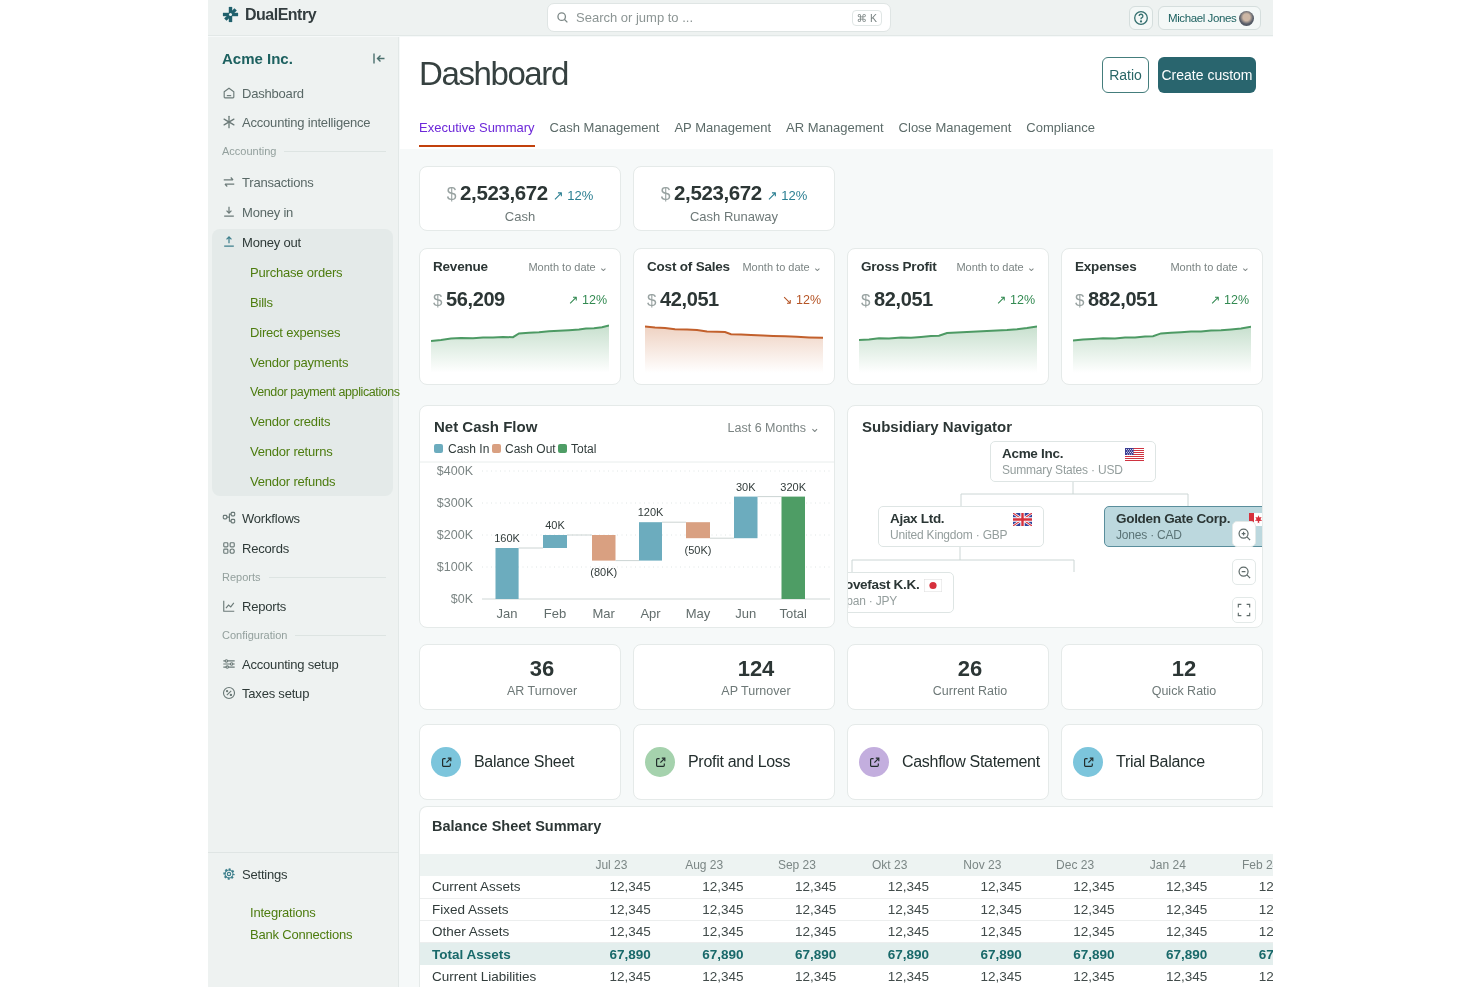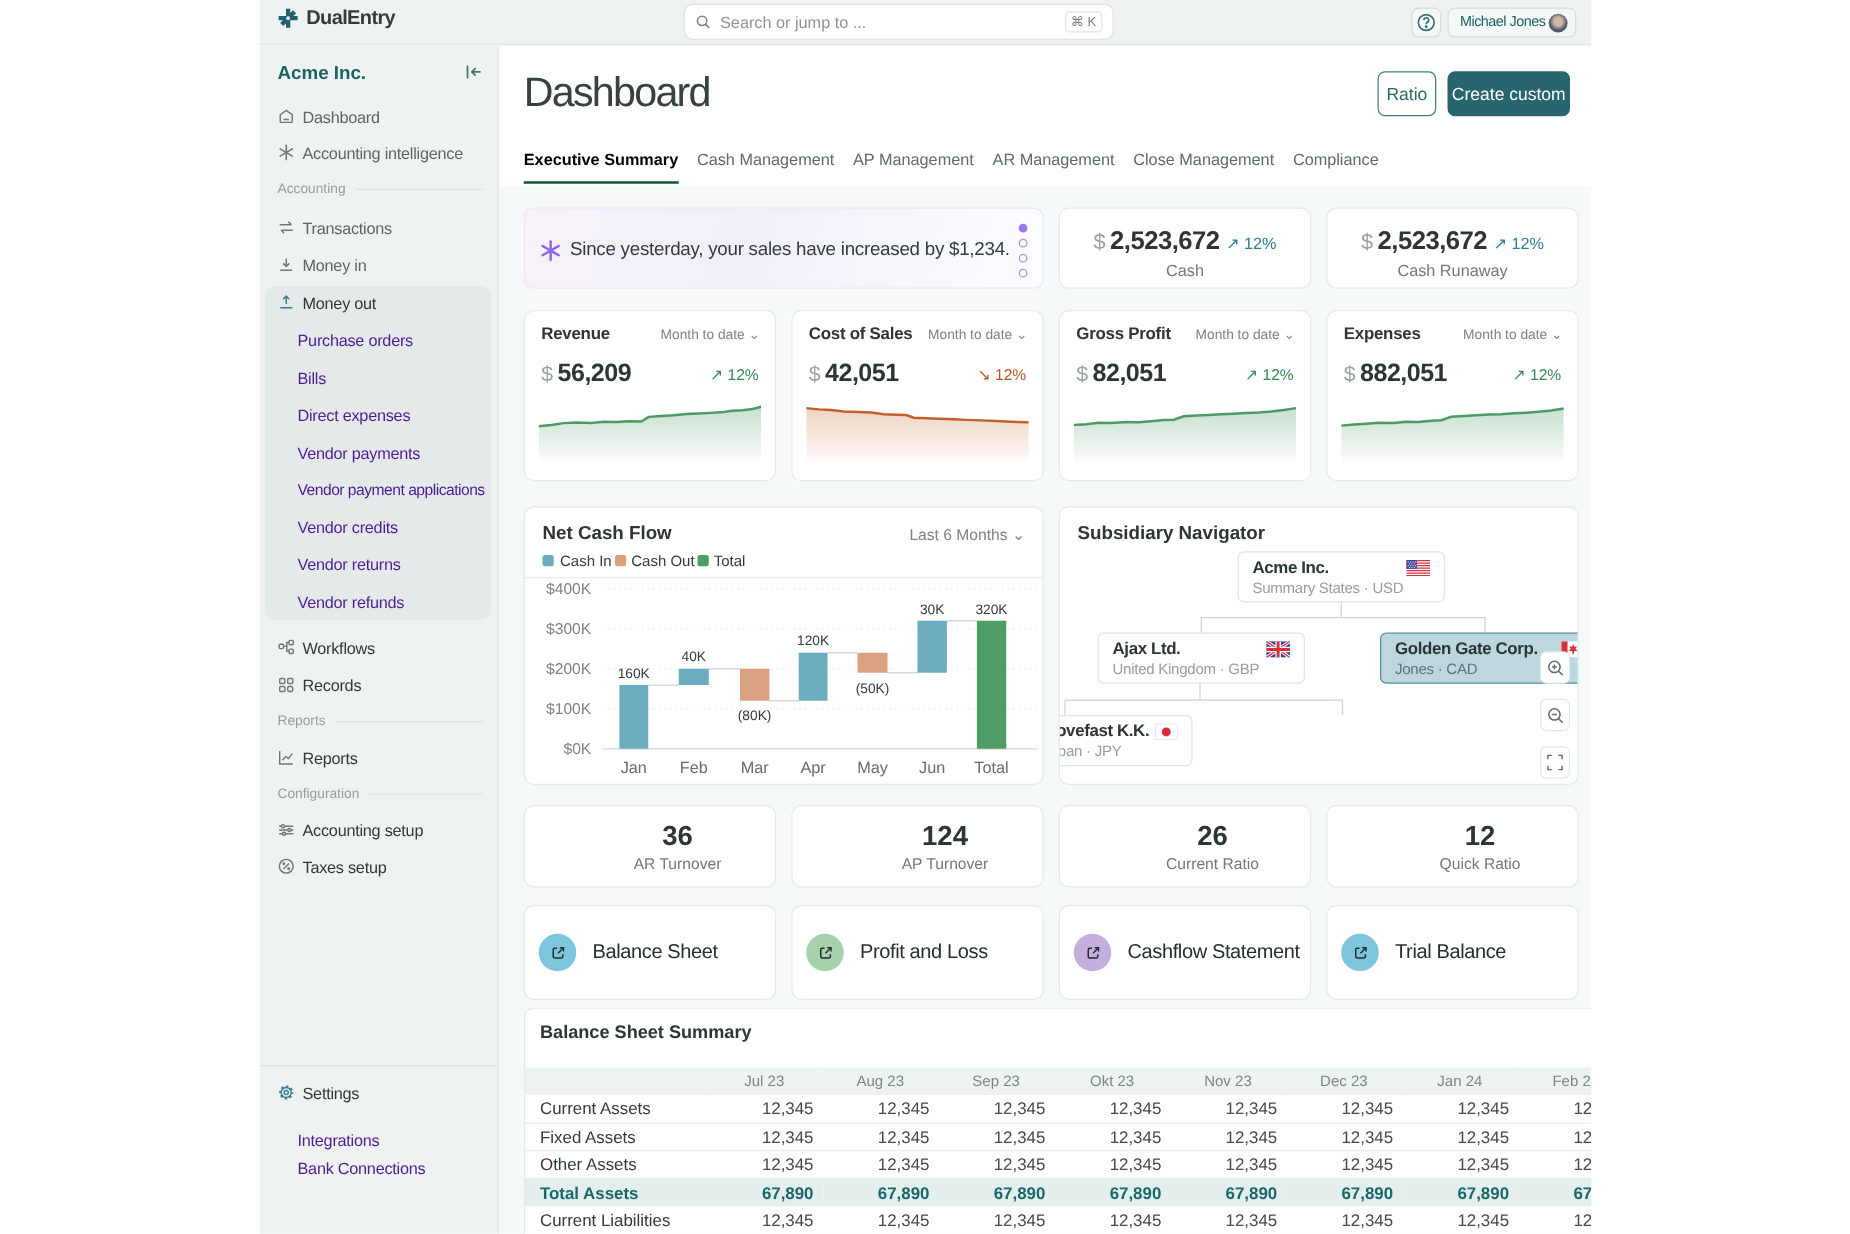--- a/index.html
+++ b/index.html
@@ -13,34 +13,34 @@
 .kbd { border:1px solid #e0e6e5; border-radius:4px; color:#7a8483; font-size:10.5px; padding:1px 4px; background:#fff; }
 .helpbtn { position:absolute; left:921px; top:6px; width:24px; height:24px; border:1px solid #d5dedd; border-radius:6px; display:flex; align-items:center; justify-content:center; background:#f4f8f7;}
 .userbtn { position:absolute; left:950px; top:6px; width:103px; height:24px; border:1px solid #d5dedd; border-radius:6px; display:flex; align-items:center; justify-content:space-between; padding:0 6px 0 9px; background:#f4f8f7; }
 .userbtn .nm { color:#1d6160; font-size:11.5px; letter-spacing:-0.4px; font-weight:500; white-space:nowrap; }
 .avatar { flex-shrink:0; width:15px; height:15px; border-radius:50%; background:radial-gradient(circle at 50% 42%, #cdb7a5 0 30%, #5a5f6a 58%, #3b4550 100%); }
 .sidebar { position:absolute; left:0; top:37px; width:191px; height:950px; background:#eef2f1; border-right:1px solid #e2e8e7; }
 .acme { position:absolute; left:14px; top:13px; font-size:15px; font-weight:700; color:#1d6160; }
 .collapse { position:absolute; right:12px; top:14px; }
 .navitem { position:absolute; left:0; width:191px; height:30px; display:flex; align-items:center; padding-left:14px; gap:6px; font-size:13px; letter-spacing:-0.2px; color:#596866; white-space:nowrap; }
 .navitem.dark { color:#2e3a38; }
-.navsub { position:absolute; left:0; width:191px; height:30px; display:flex; align-items:center; padding-left:30px; font-size:13px; letter-spacing:-0.2px; color:#4c1d95; white-space:nowrap; }
+.navsub { position:absolute; left:0; width:191px; height:30px; display:flex; align-items:center; padding-left:42px; font-size:13px; letter-spacing:-0.2px; color:#4d7c0f; white-space:nowrap; }
 .navsection { position:absolute; left:14px; right:12px; height:12px; display:flex; align-items:center; gap:8px; font-size:11px; color:#93a09d; }
 .navsection .ln { flex:1; height:1px; background:#dde4e2; }
 .navitem svg { width:14px; height:14px; flex-shrink:0; }
 .moblock { position:absolute; left:4px; top:192px; width:181px; height:267px; background:#e4eae9; border-radius:8px; }
 .sep { position:absolute; left:0; width:191px; height:1px; background:#dfe5e4; }
 .main { position:absolute; left:192px; top:37px; width:873px; height:950px; }
 .mainhead { position:absolute; left:0; top:0; width:873px; height:112px; background:#fff; }
 .title { position:absolute; left:19px; top:18px; font-size:33px; letter-spacing:-1.4px; color:#364140; }
 .btn-edit { position:absolute; left:702px; top:20px; width:47px; height:36px; border:1px solid #447d7c; border-radius:6px; background:#fff; color:#2a6767; font-size:14px; display:flex; align-items:center; justify-content:center; }
 .btn-create { position:absolute; left:758px; top:20px; width:98px; height:36px; border-radius:6px; background:#29656e; color:#fdfefe; font-size:14px; display:flex; align-items:center; justify-content:center; }
 .tabs { position:absolute; left:19px; top:83px; display:flex; gap:15px; }
 .tab { font-size:13px; color:#5c6b69; padding-bottom:10px; white-space:nowrap; }
-.tab.active { color:#000000; font-weight:700; border-bottom:2px solid #14532d; }
+.tab.active { color:#6d28d9; font-weight:400; border-bottom:2px solid #c2410c; }
 .content { position:absolute; left:0; top:112px; width:873px; height:838px; background:#f6f9f9; }
 .grid4 { position:absolute; left:19px; width:844px; display:grid; grid-template-columns:repeat(4,202px); column-gap:12px; }
 .card { background:#fff; border:1px solid #e5eae9; border-radius:8px; }
 
 .banner { grid-column:1/3; position:relative; background:linear-gradient(100deg,#f7f2f9 0%,#f1effa 45%,#f8fafd 85%,#fcfdff 100%); border:1px solid #ece7f3; border-radius:8px; }
 .banner .txt { position:absolute; left:36px; top:24px; font-size:15px; letter-spacing:-0.2px; color:#313c3b; white-space:nowrap; }
 .banner .ast { position:absolute; left:12px; top:25px; }
 .dots { position:absolute; right:12px; top:12px; display:flex; flex-direction:column; gap:5px; align-items:center; }
 .dot { width:7px; height:7px; border-radius:50%; border:1.5px solid #a88fe8; }
 .dot.f { background:#9a7ae6; border-color:#9a7ae6; }
@@ -205,34 +205,20 @@
         <div class="tab active">Executive Summary</div>
         <div class="tab">Cash Management</div>
         <div class="tab">AP Management</div>
         <div class="tab">AR Management</div>
         <div class="tab">Close Management</div>
         <div class="tab">Compliance</div>
       </div>
     </div>
     <div class="content">
       <div class="grid4" style="top:17px; grid-auto-rows:65px;">
-        <div class="banner">
-          <div class="ast"><svg width="17" height="17" viewBox="0 0 16 16" stroke="#8b63e8" stroke-width="1.8" stroke-linecap="round">
-                <line x1="8" y1="1" x2="8" y2="15"></line>
-                <line x1="1.9" y1="4.5" x2="14.1" y2="11.5"></line>
-                <line x1="1.9" y1="11.5" x2="14.1" y2="4.5"></line>
-              </svg></div>
-          <div class="txt">Since yesterday, your sales have increased by <b style="font-weight:500">$1,234.</b></div>
-          <div class="dots">
-              <span class="dot f"></span>
-              <span class="dot"></span>
-              <span class="dot"></span>
-              <span class="dot"></span>
-            </div>
-        </div>
         <div class="card kpi">
           <div class="big"><span class="cur">$</span>2,523,672<span class="pct">↗ 12%</span></div>
           <div class="lbl">Cash</div>
         </div>
         <div class="card kpi">
           <div class="big"><span class="cur">$</span>2,523,672<span class="pct">↗ 12%</span></div>
           <div class="lbl">Cash Runaway</div>
         </div>
       </div>
       <div class="grid4" style="top:99px; grid-auto-rows:137px;">

